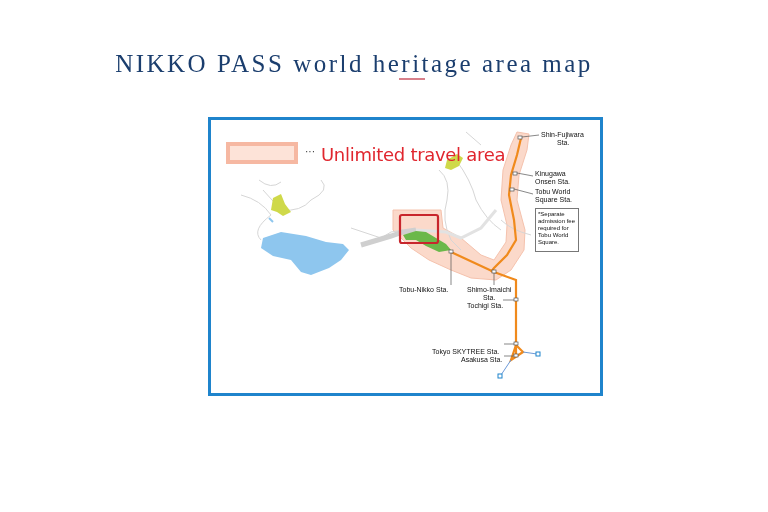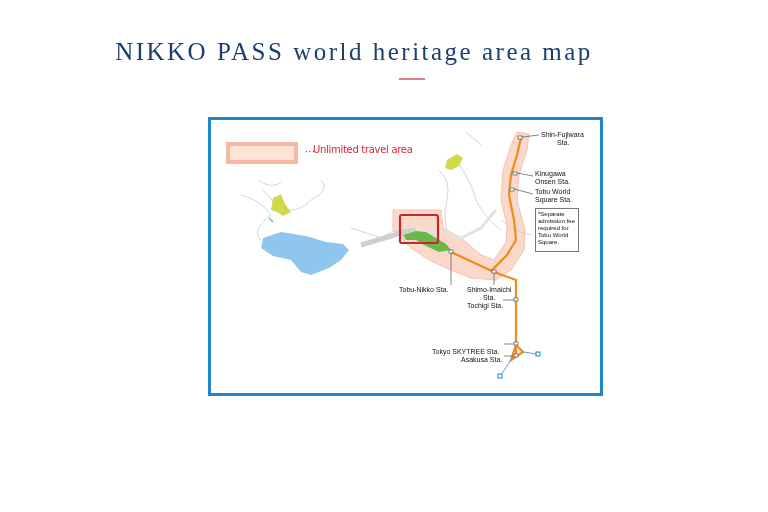--- a/index.html
+++ b/index.html
@@ -1,24 +1,24 @@
 <!DOCTYPE html>
 <html><head>
 <meta charset="utf-8">
 <style>
   html,body{margin:0;padding:0;background:#fff;}
   body{width:768px;height:512px;position:relative;overflow:hidden;font-family:"Liberation Sans",sans-serif;}
-  .title{position:absolute;left:0;top:38px;width:708px;text-align:center;font-family:"Liberation Serif","DejaVu Serif",serif;font-size:25px;letter-spacing:2.5px;color:#1b3e6e;}
+  .title{position:absolute;left:0;top:50px;width:708px;text-align:center;font-family:"Liberation Serif","DejaVu Serif",serif;font-size:25px;letter-spacing:2.5px;color:#1b3e6e;}
   .title-rule{position:absolute;left:399px;top:78px;width:26px;height:1.5px;background:#d8808a;}
   .frame{position:absolute;left:208px;top:117px;width:389px;height:273px;border:3px solid #1f84cc;background:#fff;}
   .frame svg{position:absolute;left:0;top:0;}
   .legend-swatch{position:absolute;left:15px;top:22px;width:72px;height:22px;background:#f6b8a2;}
   .legend-swatch-inner{position:absolute;left:4px;top:4px;width:64px;height:14px;background:#fde3d8;}
   .legend-dots{position:absolute;left:94px;top:26px;font-size:10px;color:#333;}
-  .legend-text{position:absolute;left:102px;top:24px;font-size:10px;color:#e0262e;font-family:"DejaVu Sans",sans-serif;letter-spacing:-0.3px;}
+  .legend-text{position:absolute;left:110px;top:24px;font-size:18px;color:#e0262e;font-family:"DejaVu Sans",sans-serif;letter-spacing:-0.3px;}
   .lbl{position:absolute;font-size:7px;line-height:8px;color:#111;font-family:"Liberation Sans",sans-serif;white-space:nowrap;}
   .note{position:absolute;left:324px;top:88px;width:44px;height:44px;border:1px solid #777;font-size:6px;line-height:7px;padding:2px;box-sizing:border-box;color:#111;background:#fff;}
 </style>
 </head>
 <body>
 
 <div class="title">NIKKO PASS world heritage area map</div>
 <div class="title-rule"></div>
 
 <div class="frame">

